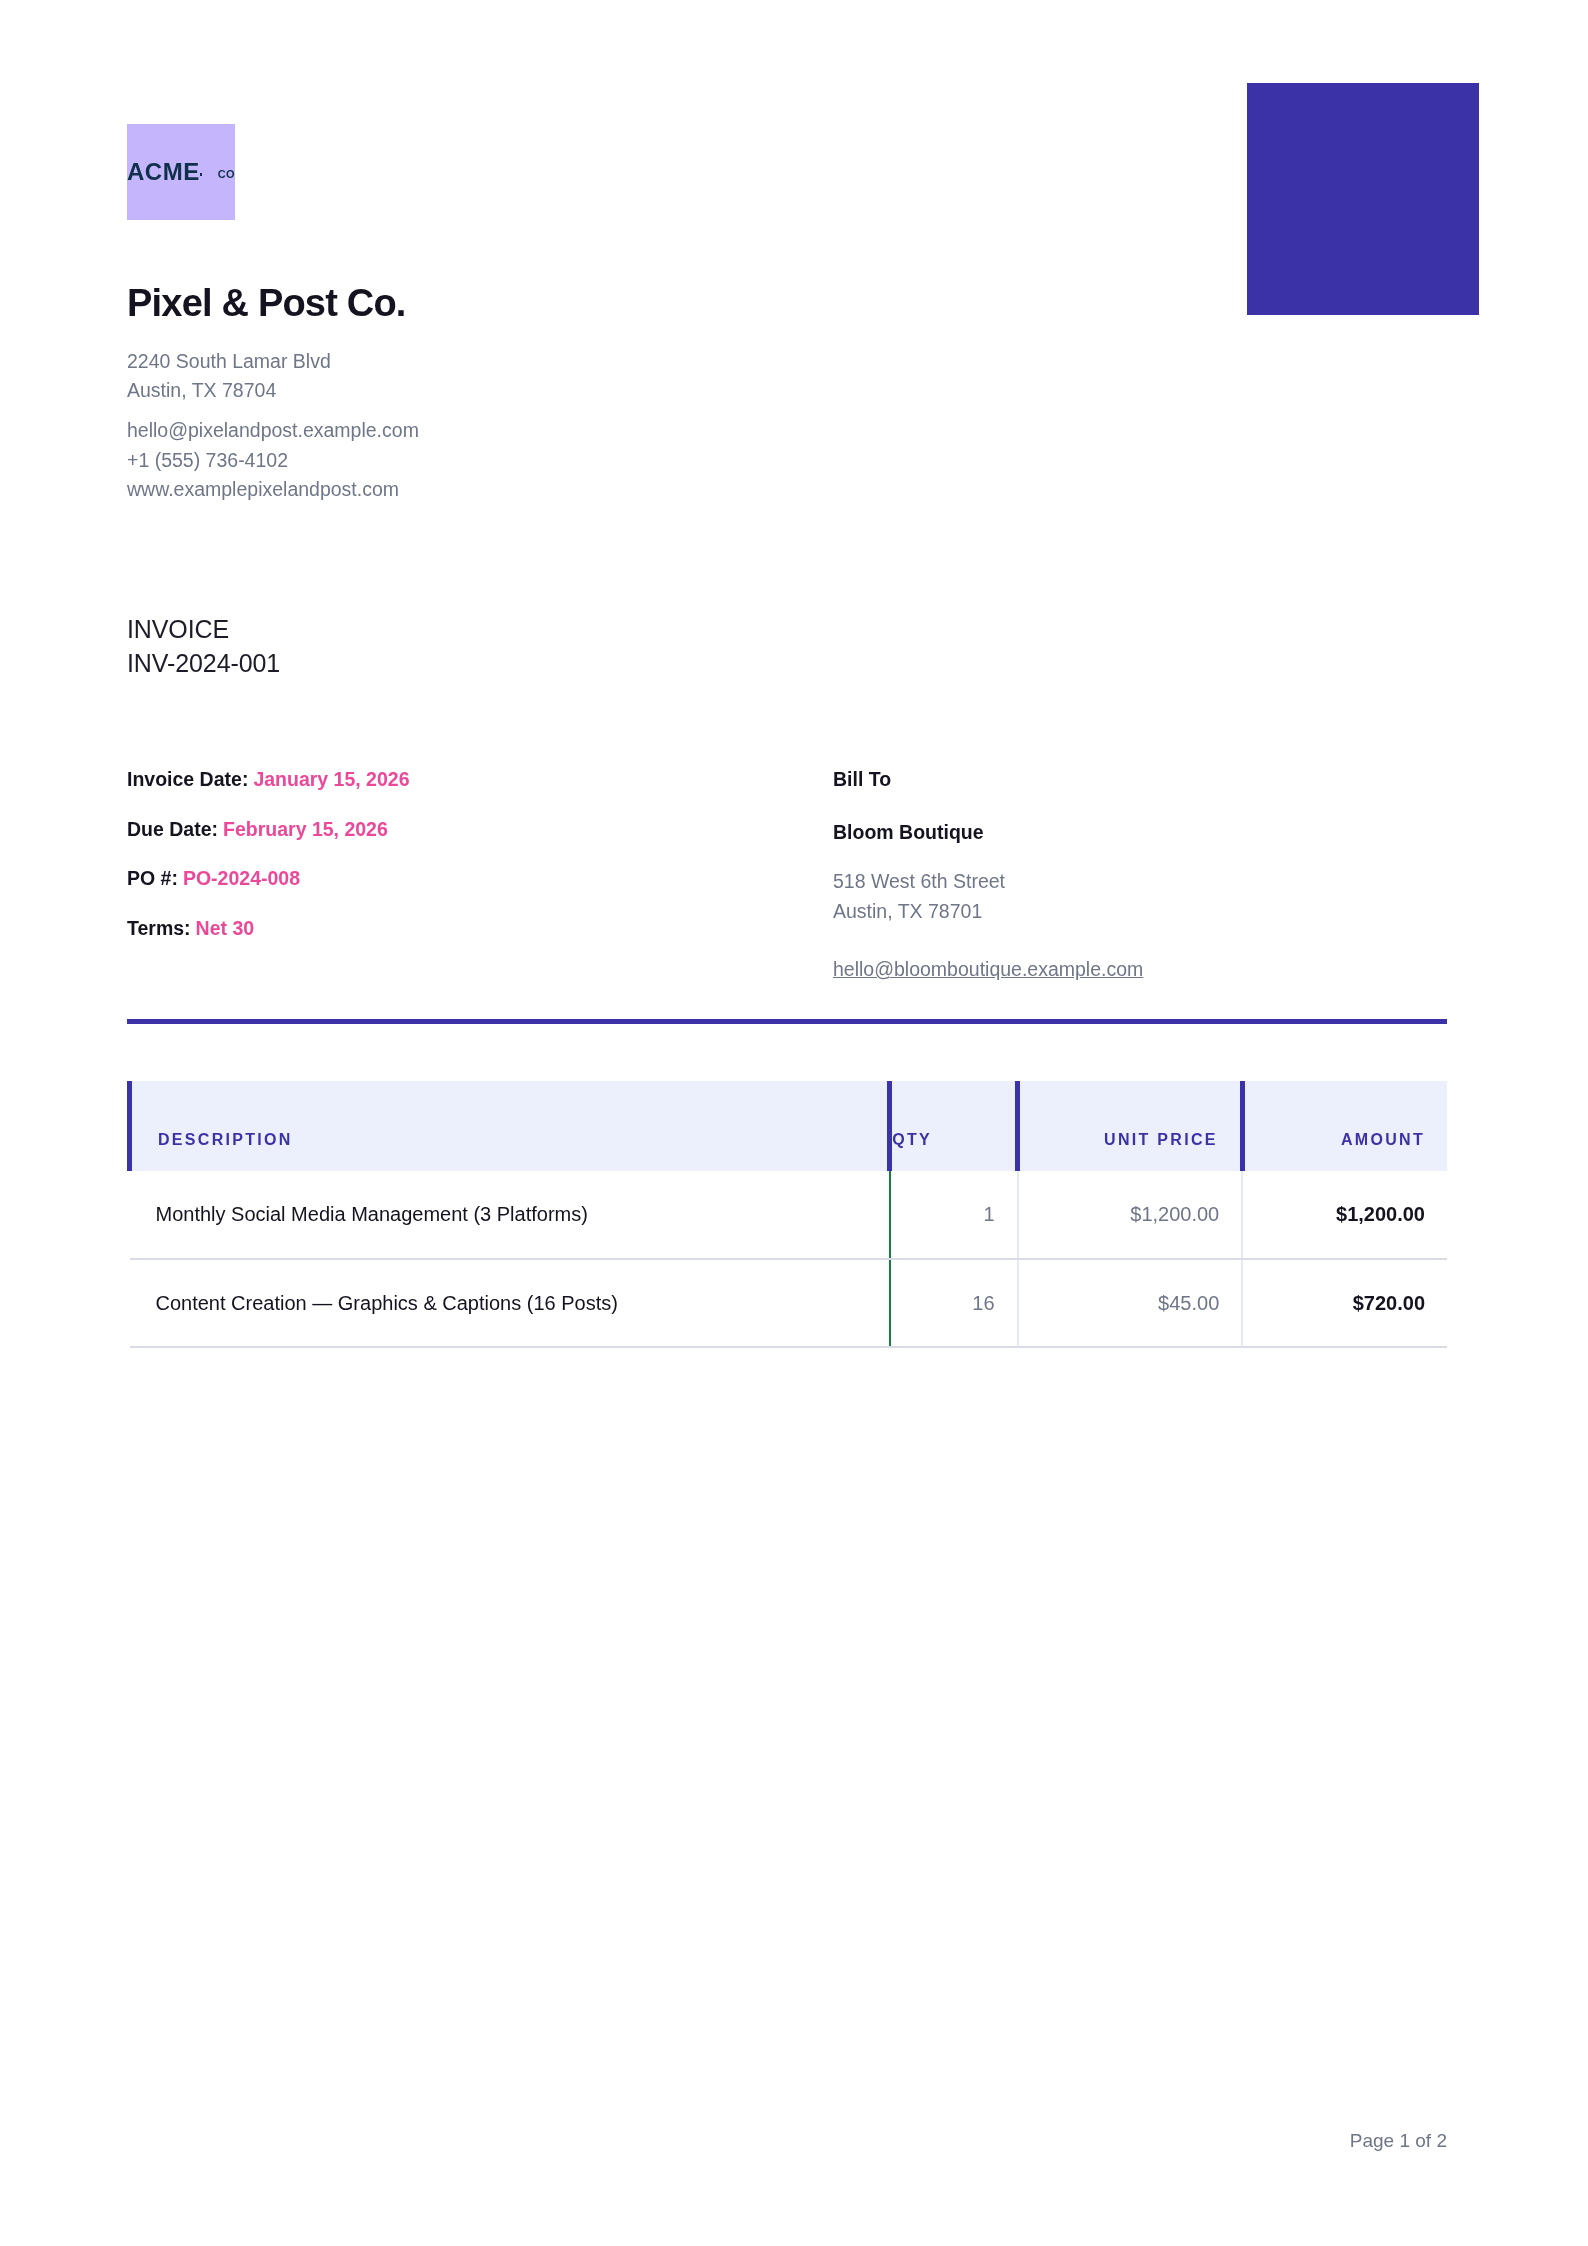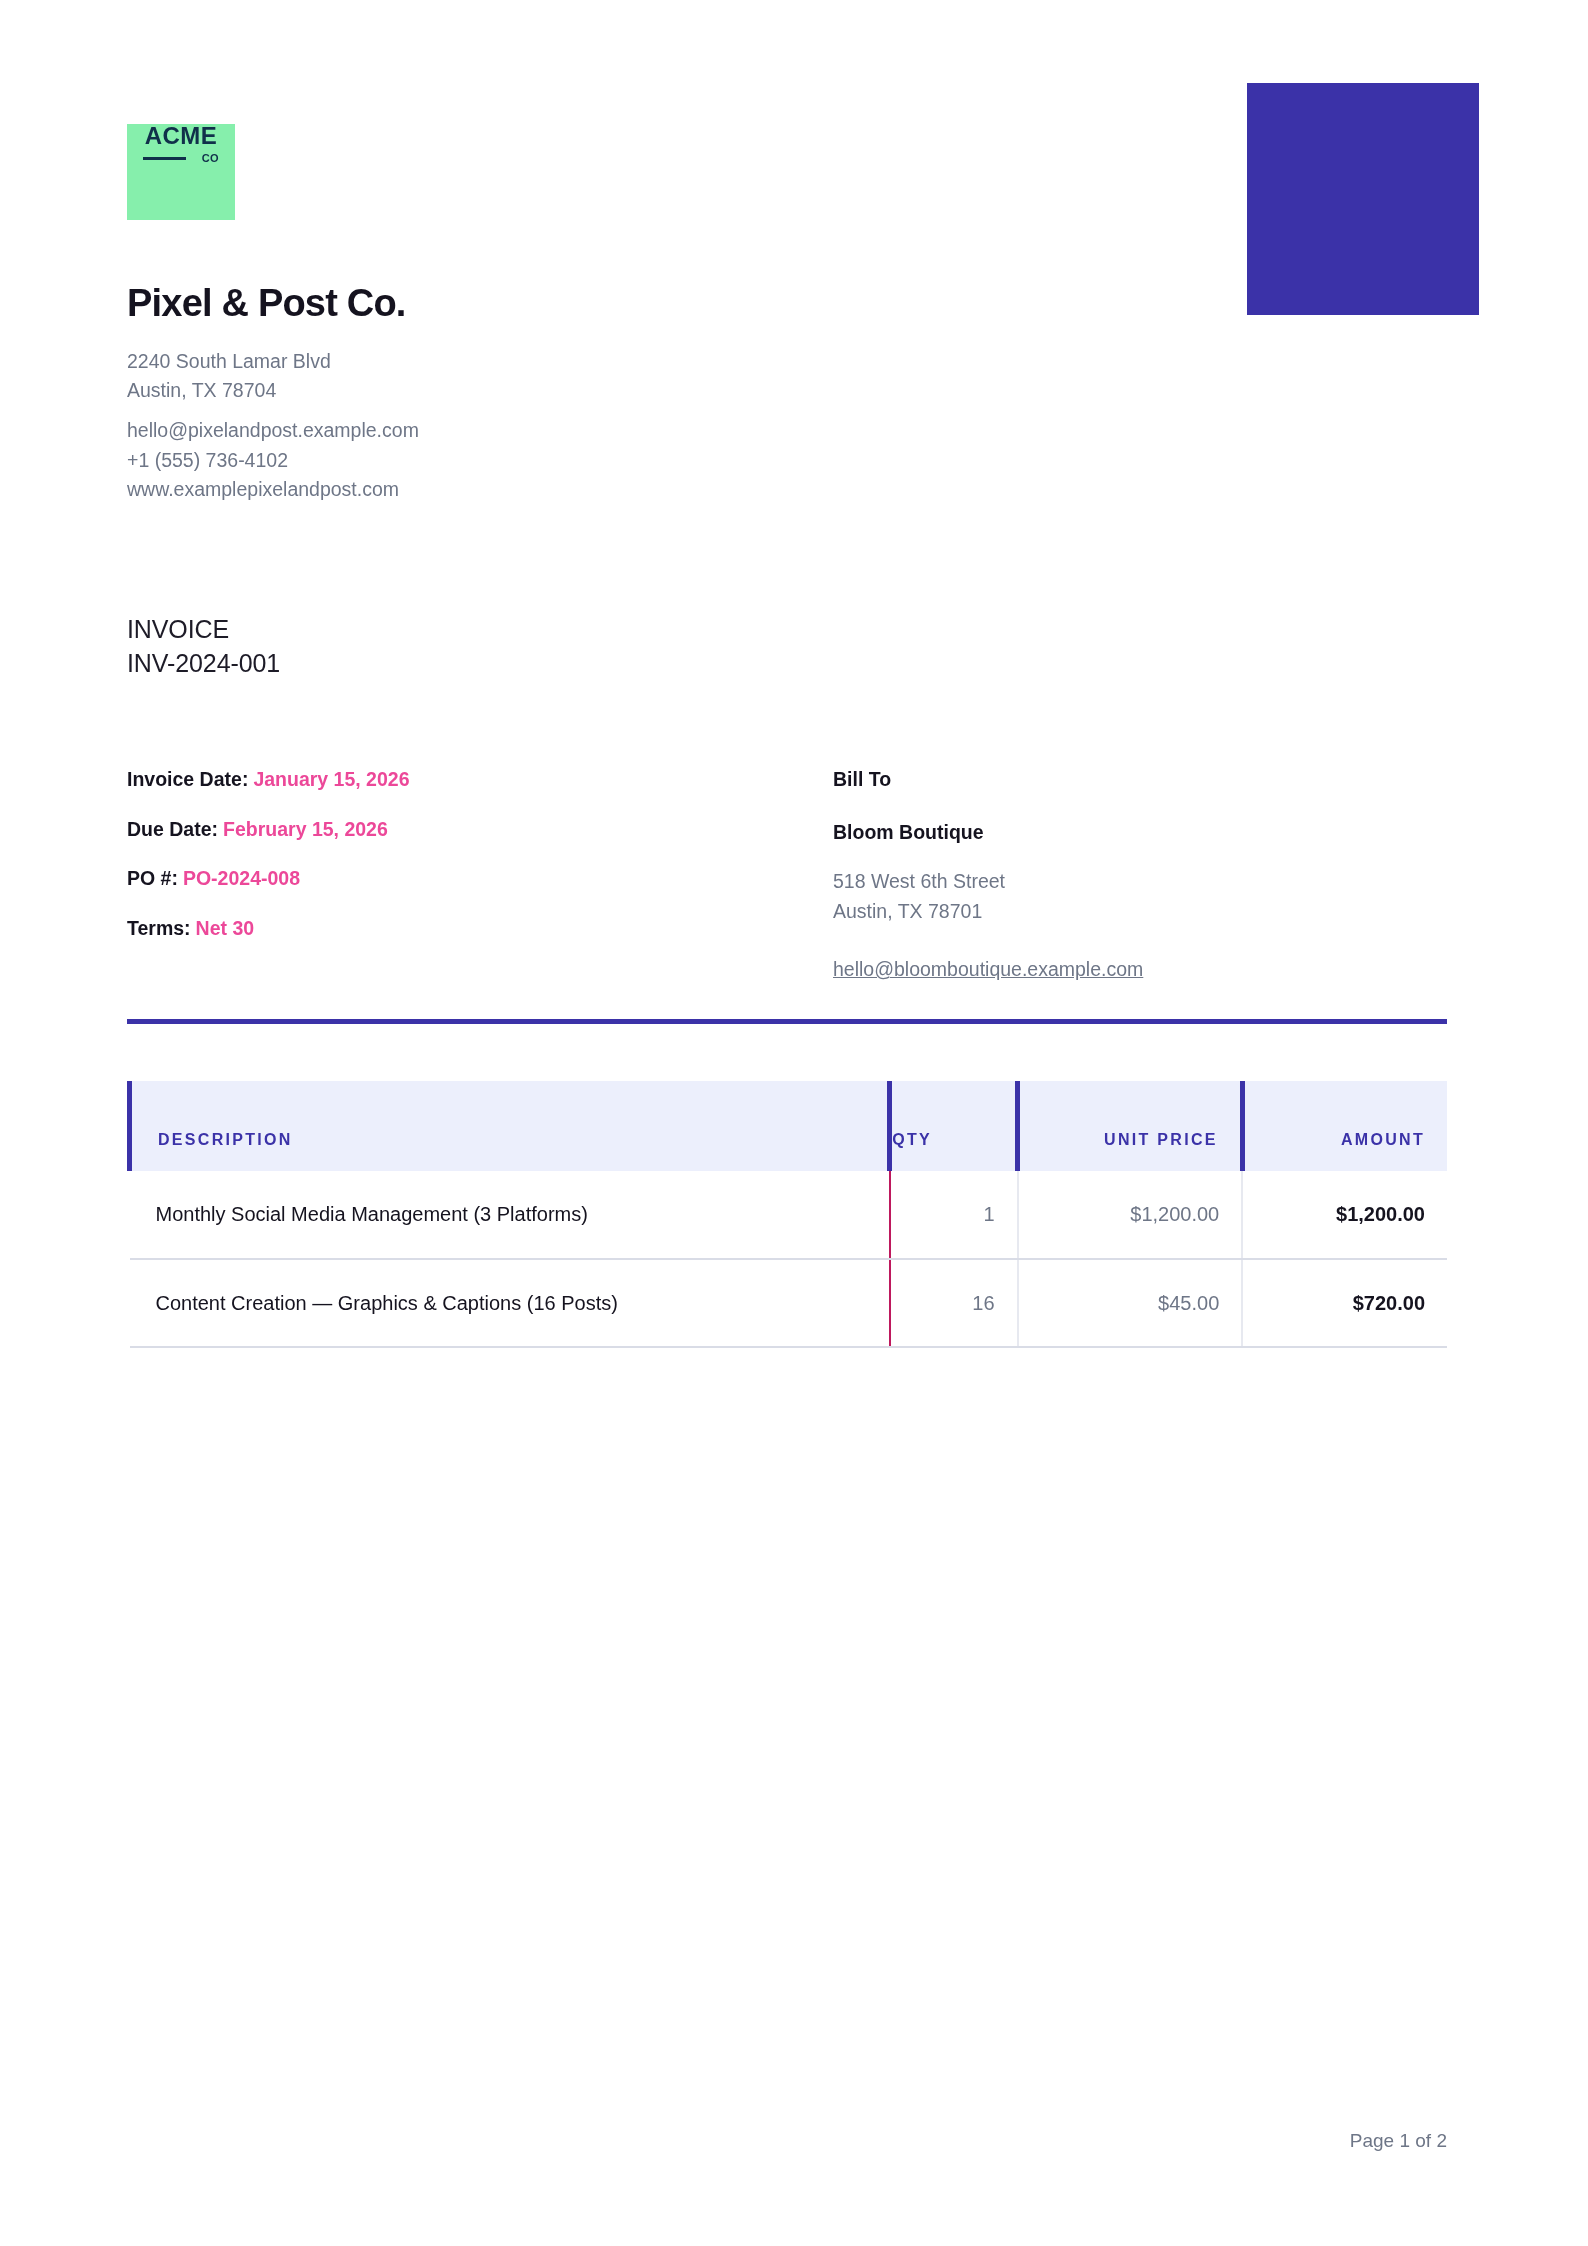--- a/index.html
+++ b/index.html
@@ -32,24 +32,25 @@
     height: 232px;
     background: #3b32a8;
   }
 
   .logo-box {
     position: absolute;
     left: 127px;
     top: 124px;
     width: 108px;
     height: 96px;
-    background: #86efac;
+    background: #c4b5fd;
     display: flex;
-    flex-direction: column;
+    flex-direction: row;
     align-items: center;
+    justify-content: center;
   }
   .logo-word {
     font-family: "Liberation Sans", sans-serif;
     font-weight: bold;
     font-size: 24px;
     letter-spacing: 0.5px;
     color: #10304a;
     line-height: 1;
   }
   .logo-rule-row {
@@ -226,21 +227,21 @@
     vertical-align: middle;
     border-bottom: 2px solid #d9dce6;
     box-sizing: border-box;
     font-size: 20px;
   }
   .td-desc {
     text-align: left;
     padding-left: 26px !important;
     color: #15131f;
     font-weight: 500;
-    border-right: 2px solid #be185d;
+    border-right: 2px solid #15803d;
   }
   .td-qty {
     text-align: right;
     padding-right: 22px !important;
     color: #6e7687;
     border-right: 2px solid #e7e9f0;
   }
   .td-unit {
     text-align: right;
     padding-right: 22px !important;

